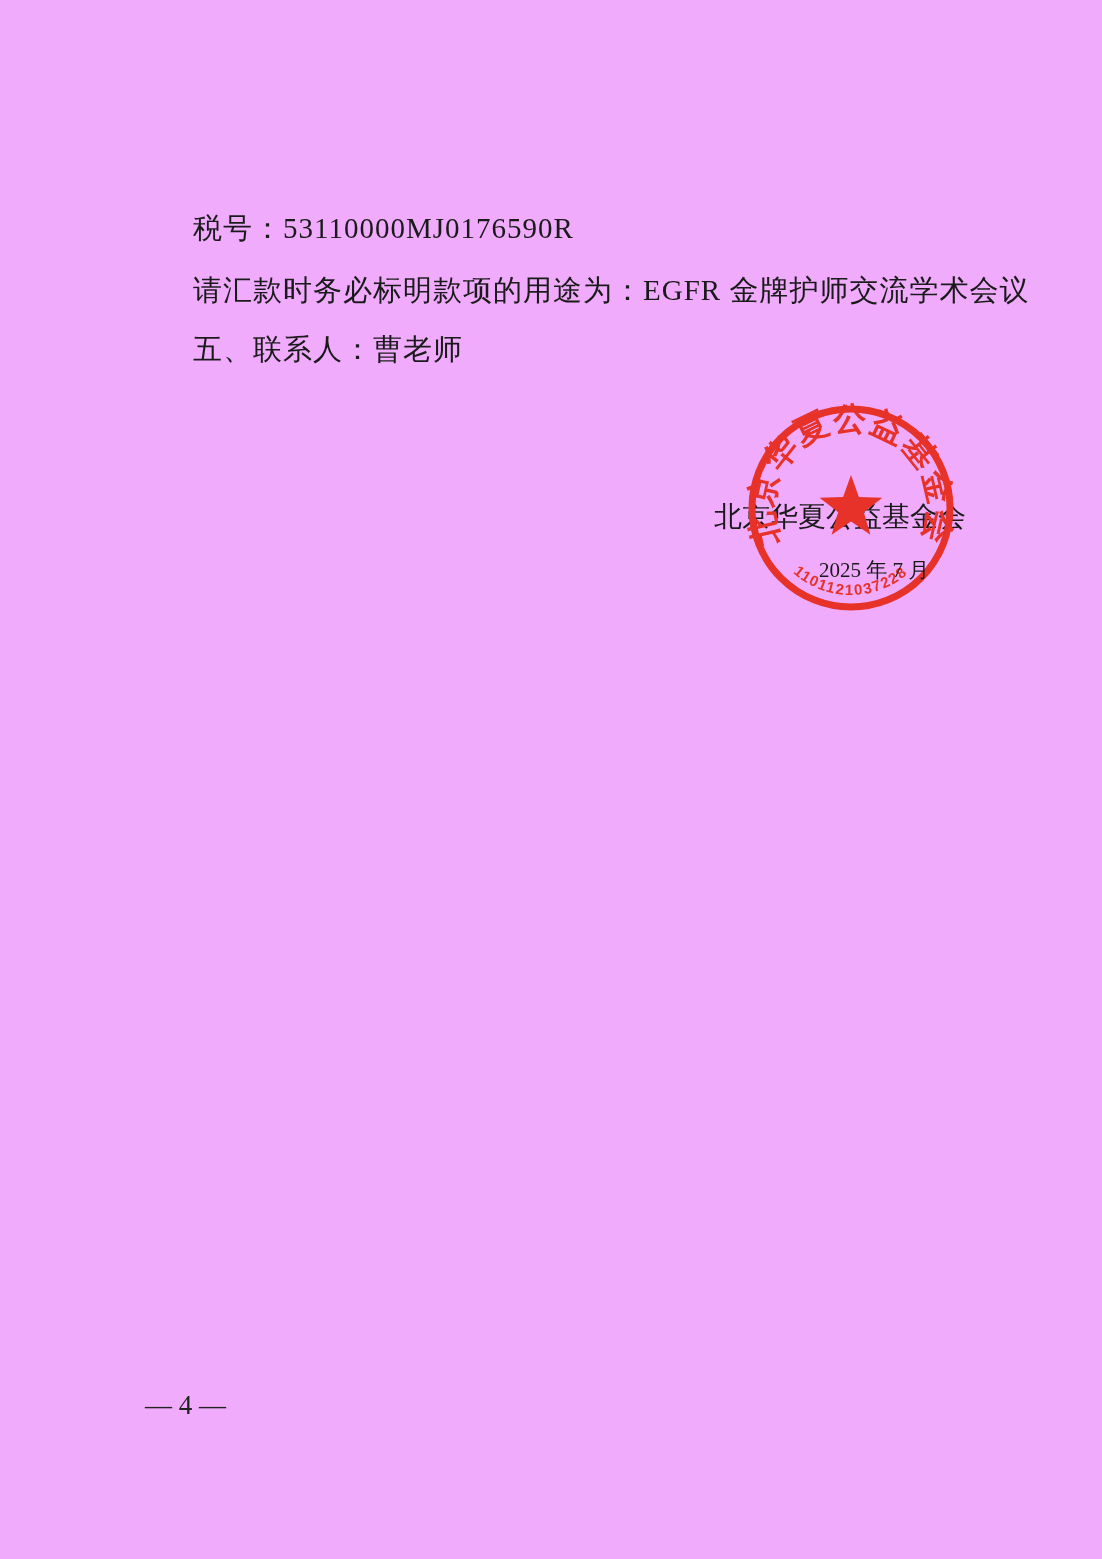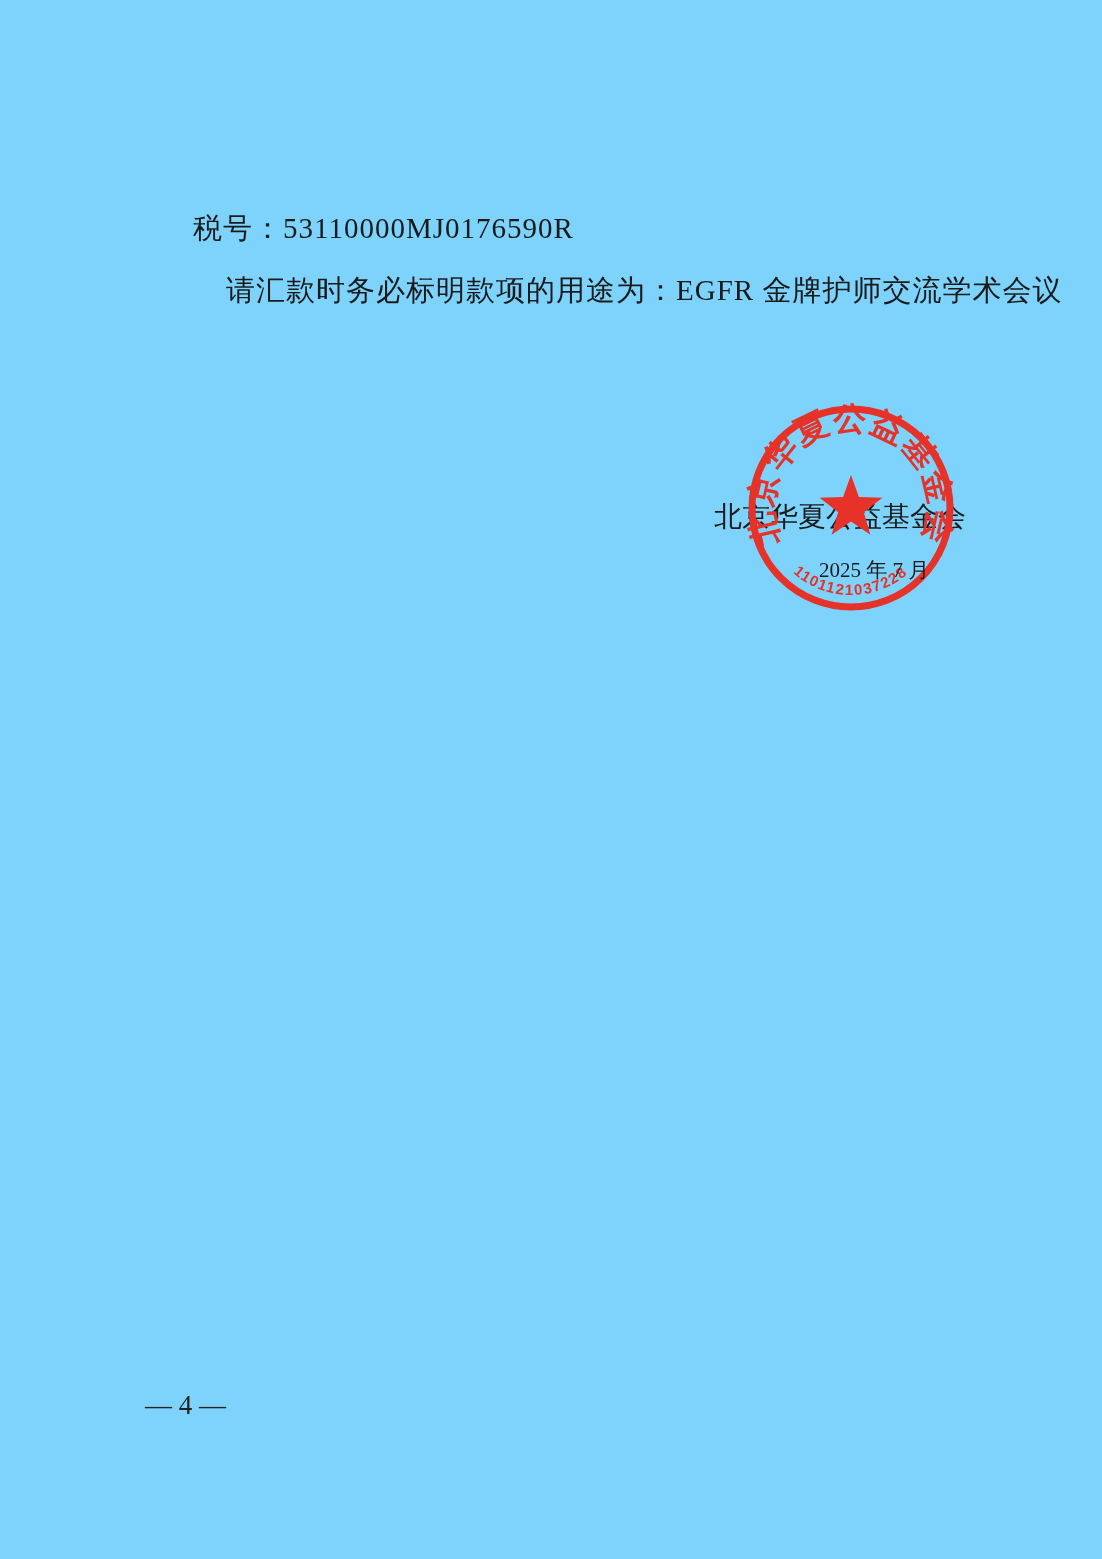--- a/index.html
+++ b/index.html
@@ -1,34 +1,34 @@
 <!DOCTYPE html>
 <html><head>
 <meta charset="utf-8">
 <style>
   html, body { margin: 0; padding: 0; background: #ffffff; }
   .page {
     position: relative;
     width: 1102px;
     height: 1559px;
-    background: #7dd3fc;
+    background: #f0abfc;
     font-family: "Liberation Serif", "DejaVu Serif", serif;
     overflow: hidden;
   }
   .body-line {
     position: absolute;
     left: 193px;
     font-size: 29px;
     color: #1a1a1a;
     white-space: nowrap;
     letter-spacing: 1px;
     line-height: 1;
   }
   .line-1 { top: 214px; }
-  .line-2 { top: 276px; margin-left: 33px; }
+  .line-2 { top: 276px; }
   .line-3 { top: 335px; }
   .sig-org {
     position: absolute;
     left: 714px;
     top: 503px;
     font-size: 28px;
     color: #1a1a1a;
     white-space: nowrap;
     line-height: 1;
     z-index: 1;
@@ -73,20 +73,21 @@
 </style>
 </head>
 <body>
 
 <div class="page">
 
   <div class="body-line line-1">税号：53110000MJ0176590R</div>
 
   <div class="body-line line-2">请汇款时务必标明款项的用途为：EGFR 金牌护师交流学术会议</div>
 
+  <div class="body-line line-3">五、联系人：曹老师</div>
 
   <div class="sig-org">北京华夏公益基金会</div>
 
   <svg class="seal" width="230" height="230" viewBox="0 0 230 230">
     <defs>
       <path id="arcTop" d="M 40.9 148.2 A 78 78 0 1 1 180.5 149.4" fill="none"></path>
       <path id="arcBottom" d="M 52.8 178.7 A 87 87 0 0 0 169.2 178.7" fill="none"></path>
     </defs>
     <circle cx="111" cy="114" r="99" fill="none" stroke-width="7" stroke="#e63228"></circle>
     <polygon points="111,81 118.9,103.1 142.4,103.8 123.8,118.2 130.4,140.7 111,127.5 91.6,140.7 98.2,118.2 79.6,103.8 103.1,103.1" fill="#e63228"></polygon>

